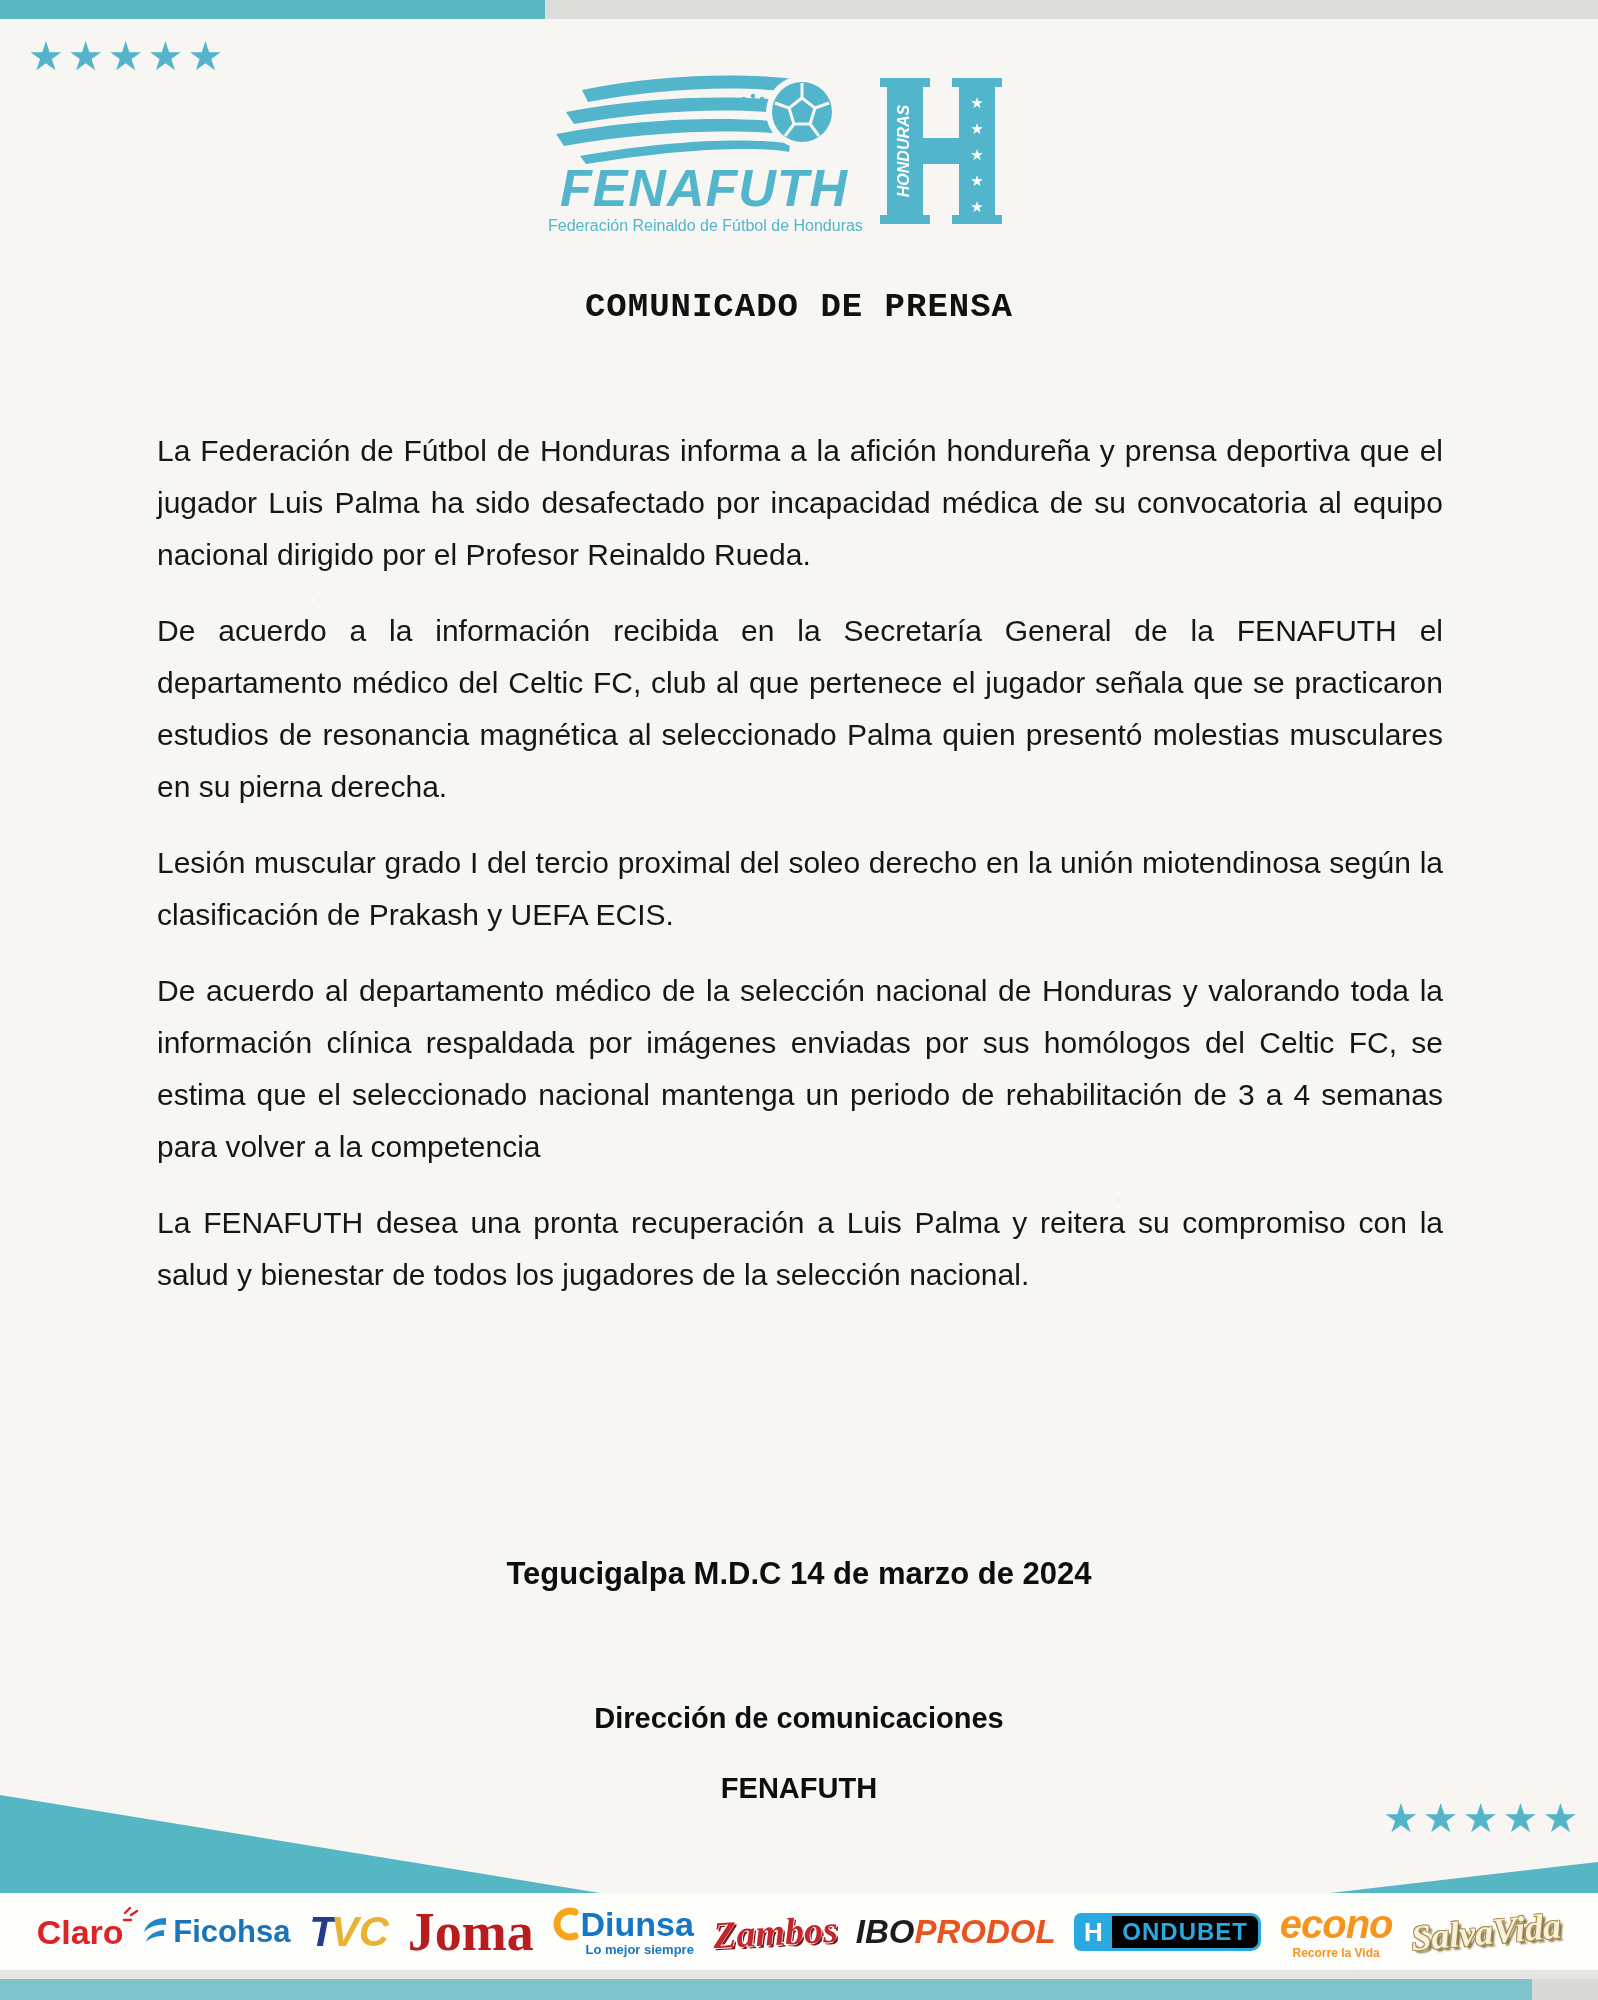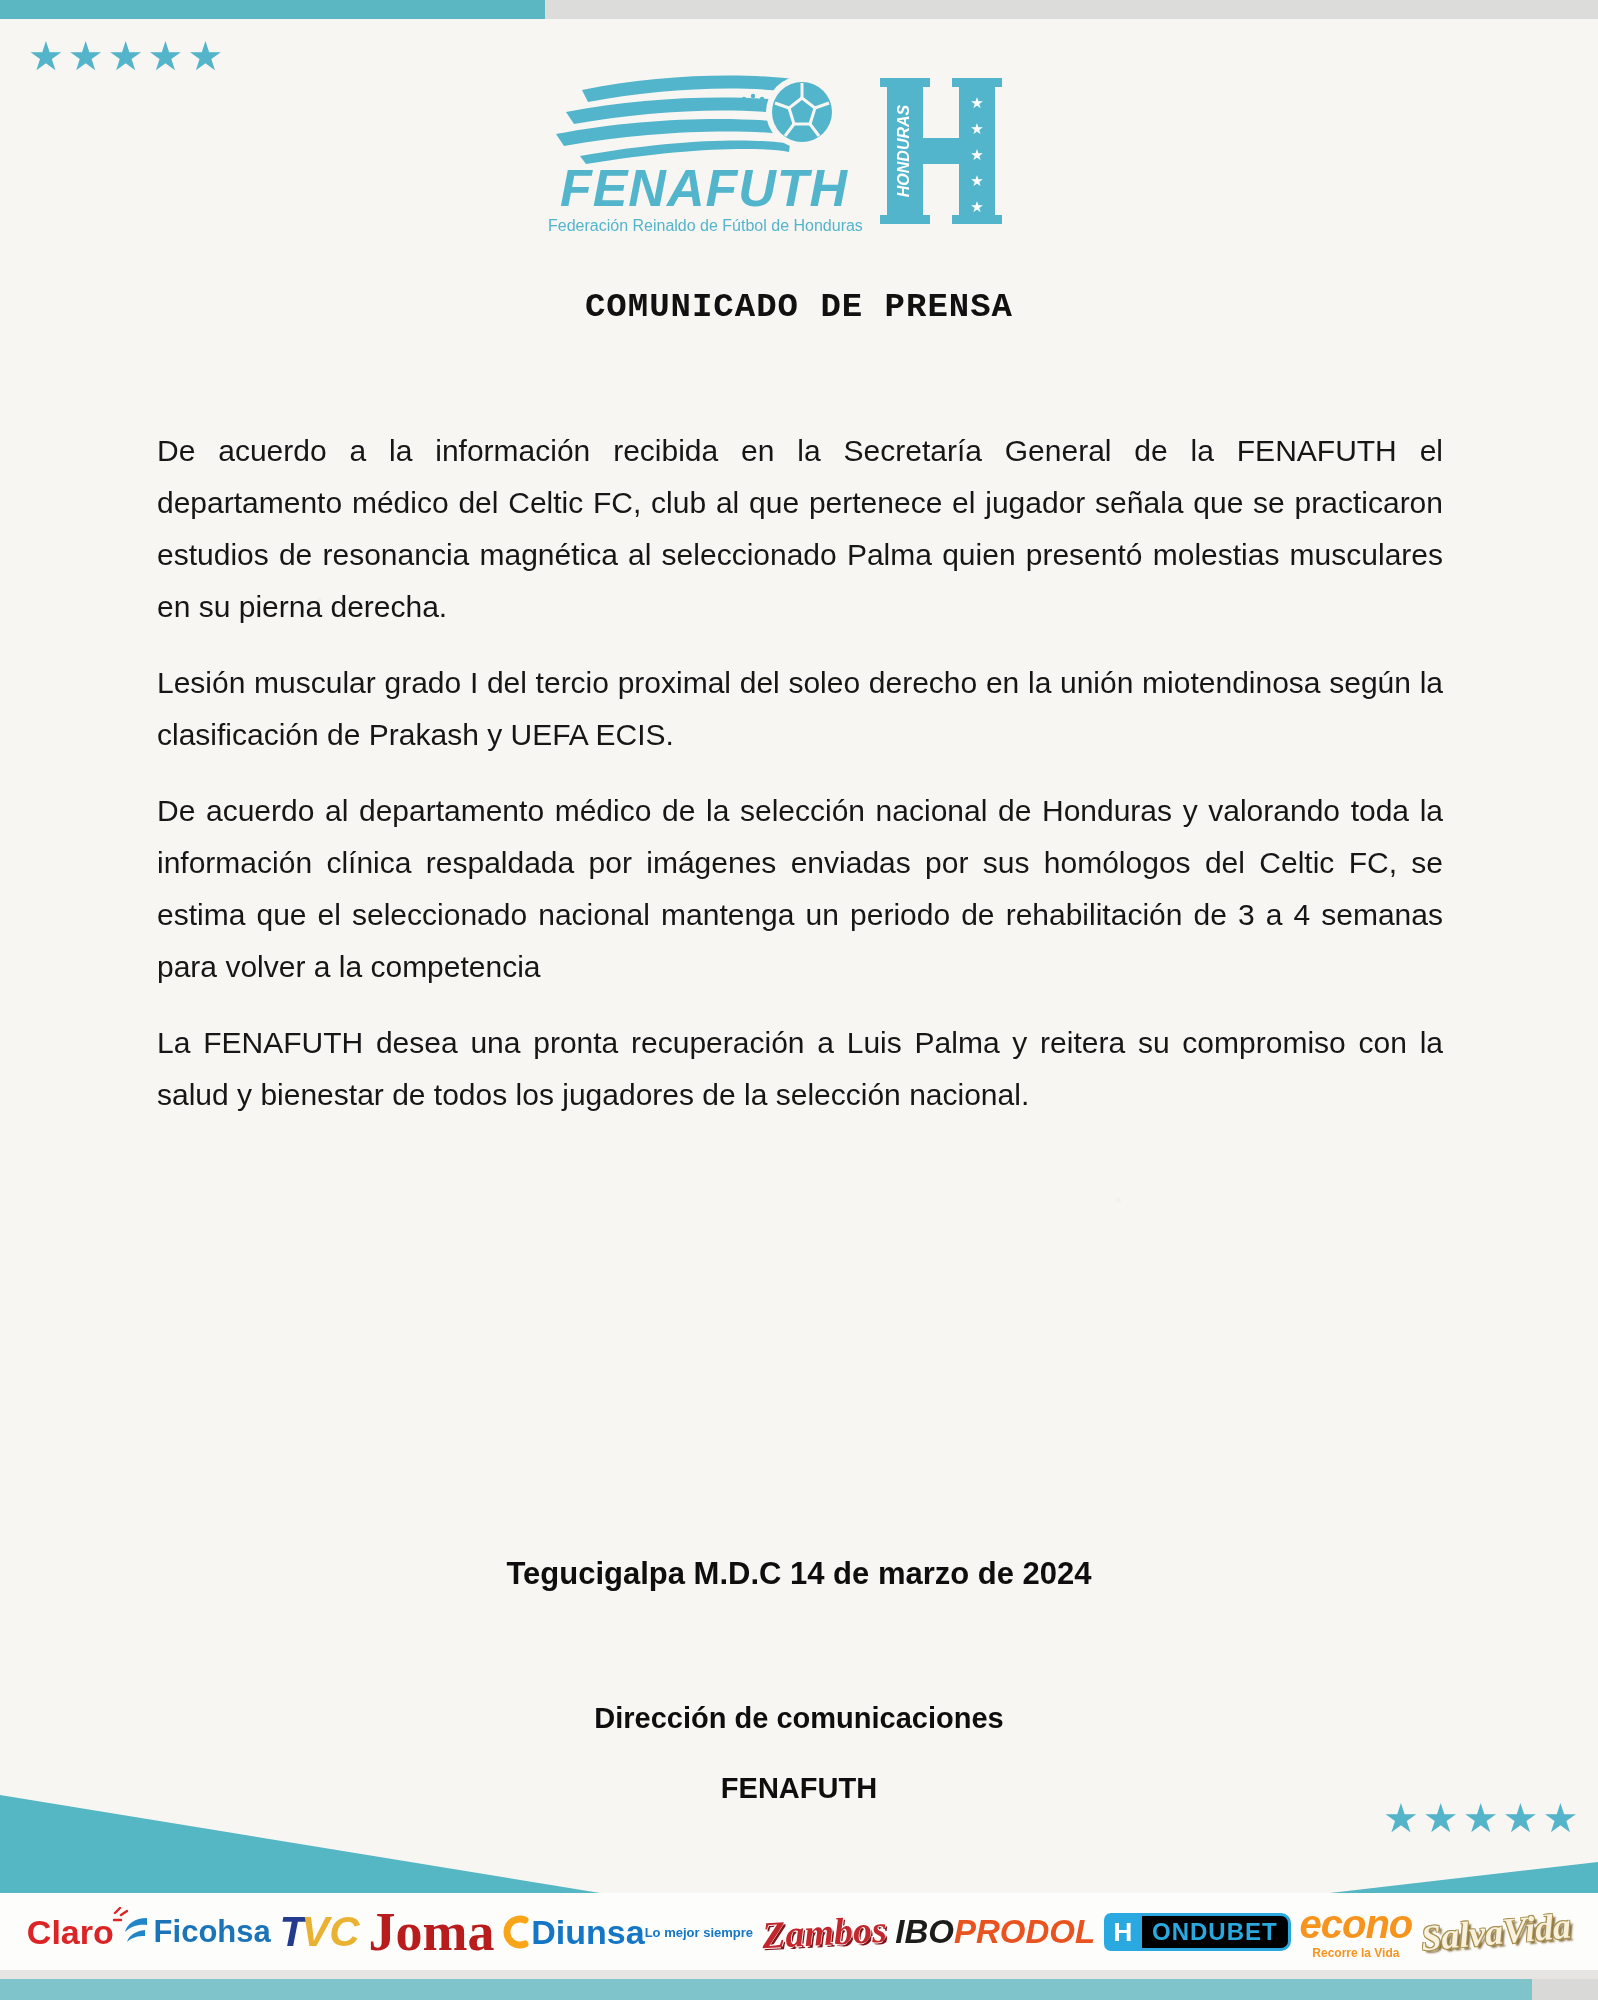--- a/index.html
+++ b/index.html
@@ -68,21 +68,21 @@
     display:flex;align-items:center;justify-content:space-evenly;padding:0 18px;box-sizing:border-box;
   }
   .sponsor{display:inline-flex;align-items:center;line-height:1;}
   .sp-claro{position:relative;font-size:34px;font-weight:bold;color:#db2426;}
   .sp-claro .claro-rays{position:absolute;right:-16px;top:-8px;}
   .sp-ficohsa{gap:5px;font-size:31px;font-weight:bold;color:#1b74b8;}
   .sp-tvc{font-size:42px;font-weight:900;font-style:italic;}
   .sp-tvc .tvc-t{color:#233a8f;}
   .sp-tvc .tvc-vc{color:#eab232;margin-left:-4px;}
   .sp-joma{font-family:"Liberation Serif",serif;font-size:54px;font-weight:bold;color:#b91c1c;}
-  .sp-diunsa{flex-direction:row;align-items:center;}
+  .sp-diunsa{flex-direction:column;align-items:flex-end;}
   .sp-diunsa .diunsa-row{display:flex;align-items:center;gap:2px;}
   .sp-diunsa .diunsa-word{font-size:34px;font-weight:800;color:#1476c4;}
   .sp-diunsa .diunsa-tag{font-size:13px;font-weight:bold;color:#1476c4;margin-top:2px;}
   .sp-zambos{
     font-family:"Liberation Serif",serif;font-size:38px;font-weight:bold;font-style:italic;
     color:#c1272d;transform:rotate(-3deg);
     text-shadow:-1px -1px 0 #fff,1px -1px 0 #fff,-1px 1px 0 #fff,2px 2px 0 #7e1418;
   }
   .sp-ibo{font-size:33px;font-weight:900;font-style:italic;}
   .sp-ibo .ibo-1{color:#1c1c1c;}
@@ -167,20 +167,21 @@
           <text x="99" y="108">★</text>
           <text x="99" y="134">★</text>
         </g>
       </svg>
     </div>
   </header>
 
   <h1 class="doc-title">COMUNICADO DE PRENSA</h1>
 
   <main class="doc-body">
+    <p>La Federación de Fútbol de Honduras informa a la afición hondureña y prensa deportiva que el jugador Luis Palma ha sido desafectado por incapacidad médica de su convocatoria al equipo nacional dirigido por el Profesor Reinaldo Rueda.</p>
     <p>De acuerdo a la información recibida en la Secretaría General de la FENAFUTH el departamento médico del Celtic FC, club al que pertenece el jugador señala que se practicaron estudios de resonancia magnética al seleccionado Palma quien presentó molestias musculares en su pierna derecha.</p>
     <p>Lesión muscular grado I del tercio proximal del soleo derecho en la unión miotendinosa según la clasificación de Prakash y UEFA ECIS.</p>
     <p>De acuerdo al departamento médico de la selección nacional de Honduras y valorando toda la información clínica respaldada por imágenes enviadas por sus homólogos del Celtic FC, se estima que el seleccionado nacional mantenga un periodo de rehabilitación de 3 a 4 semanas para volver a la competencia</p>
     <p>La FENAFUTH desea una pronta recuperación a Luis Palma y reitera su compromiso con la salud y bienestar de todos los jugadores de la selección nacional.</p>
   </main>
 
   <p class="dateline">Tegucigalpa M.D.C 14 de marzo de 2024</p>
   <p class="sig1">Dirección de comunicaciones</p>
   <p class="sig2">FENAFUTH</p>
 

